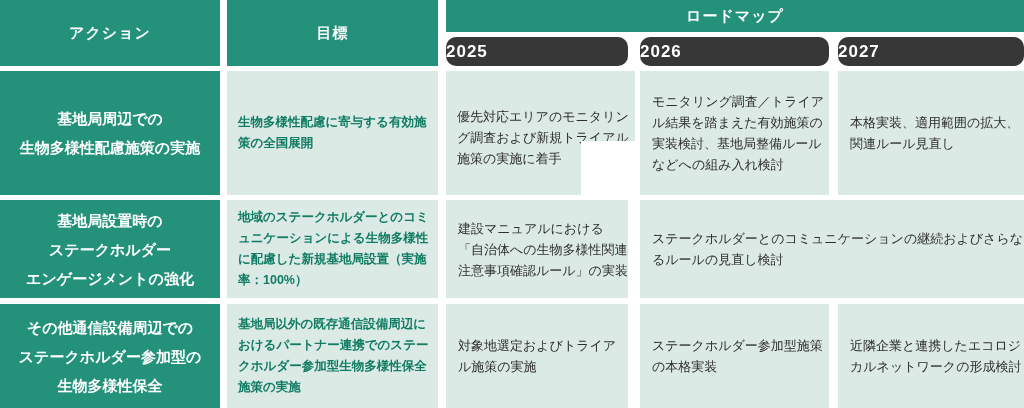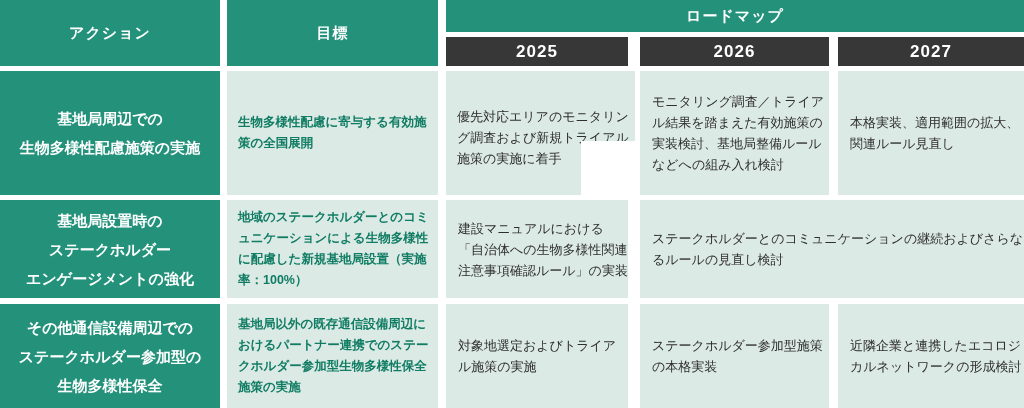--- a/index.html
+++ b/index.html
@@ -19,22 +19,22 @@
   .cell{box-sizing:border-box;}
   .teal{background:#24927B;color:#ffffff;}
   .dark{background:#373737;color:#ffffff;}
   .light{background:#DCEAE6;color:#333333;}
 
   .hdr{
     display:flex;align-items:center;justify-content:center;
     font-weight:bold;font-size:15px;letter-spacing:1px;
   }
   .year{
-    display:flex;align-items:center;justify-content:center;
-    font-weight:bold;font-size:17px;letter-spacing:1px;
+    display:flex;align-items:center;justify-content:flex-start;
+    font-weight:bold;font-size:17px;letter-spacing:1px;border-radius:10px;
   }
   .action{
     display:flex;align-items:center;justify-content:center;
     text-align:center;font-weight:bold;font-size:15px;line-height:29px;
     white-space:pre-line;padding:0 6px;
   }
   .goal{
     display:flex;align-items:center;
     font-weight:bold;font-size:12.5px;line-height:21px;color:#107C63;
     padding:6px 6px 6px 11px;

